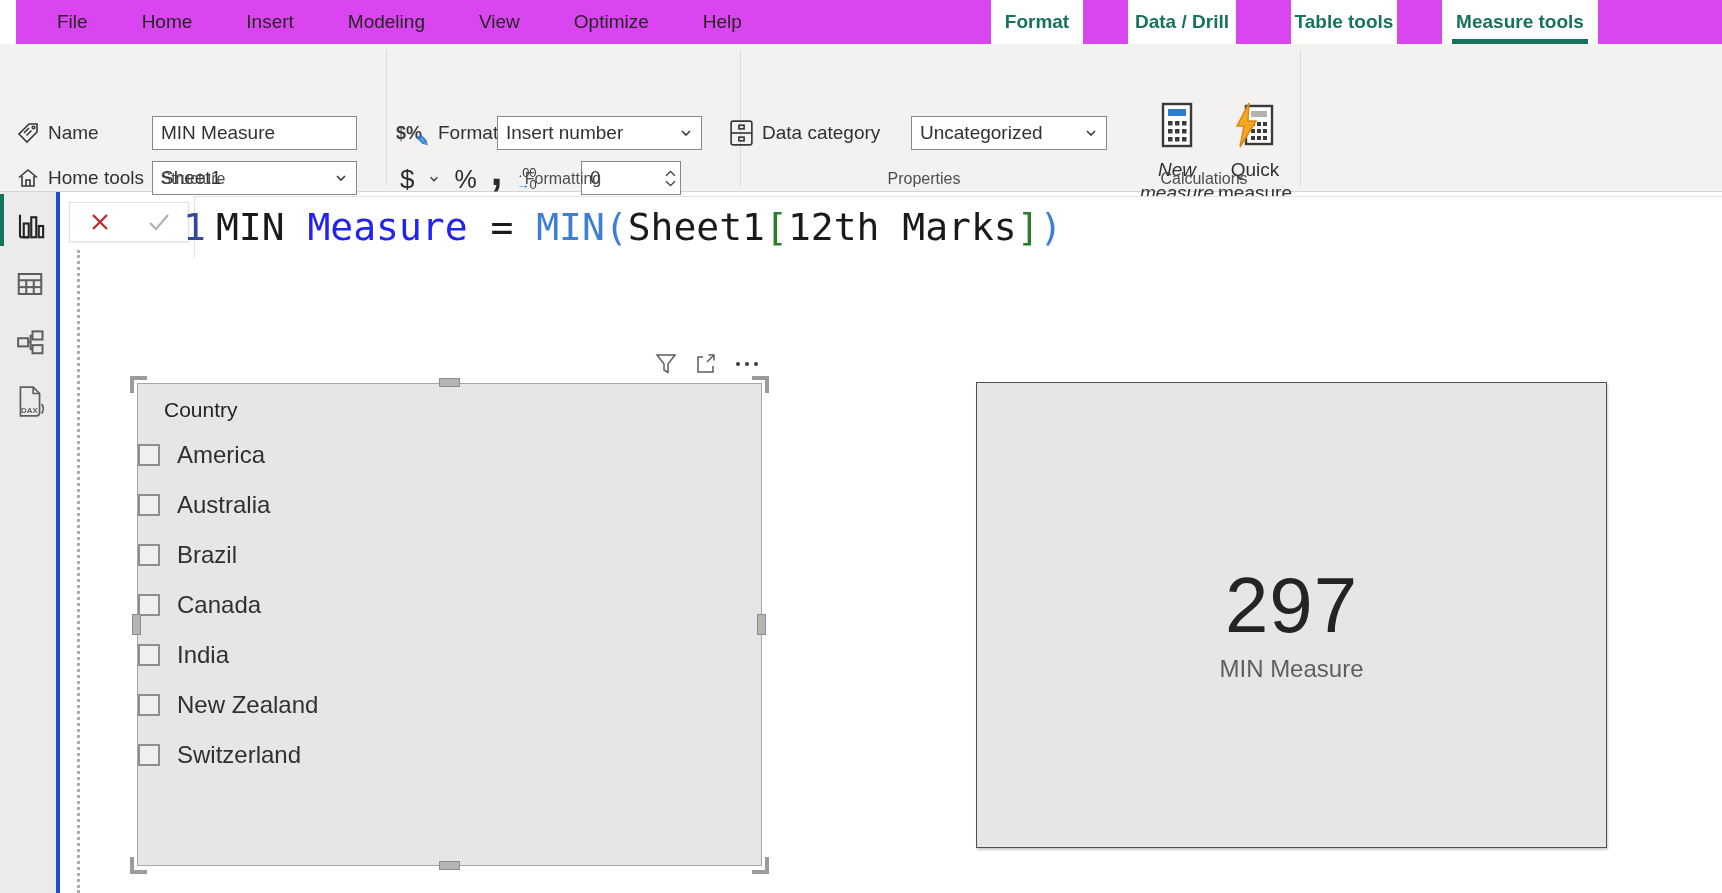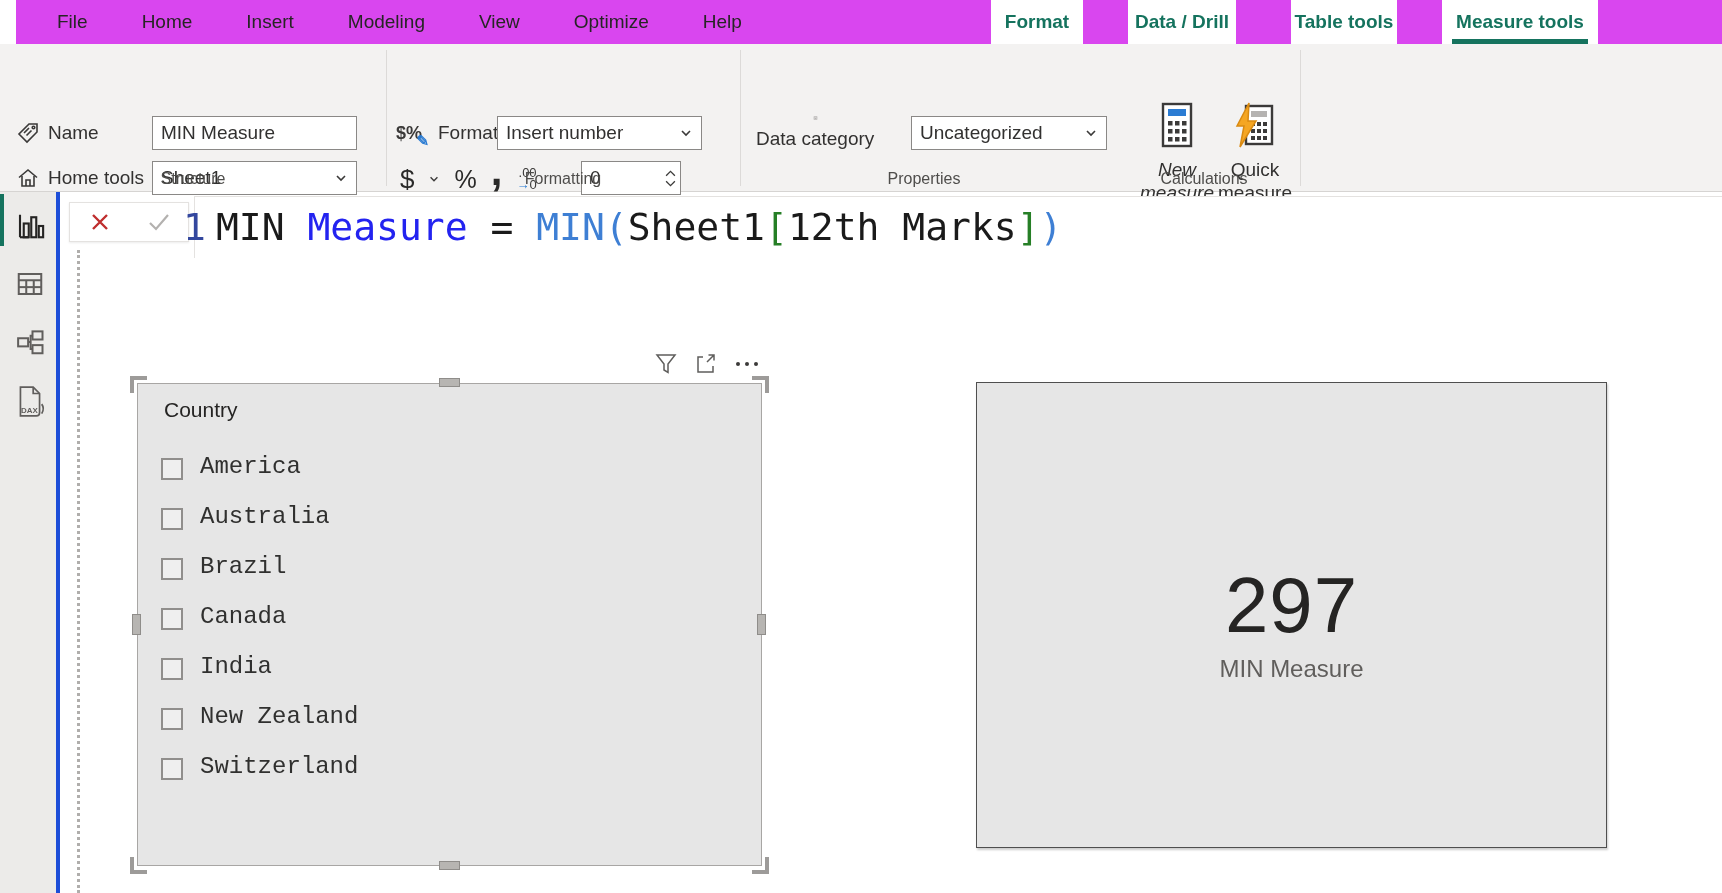--- a/index.html
+++ b/index.html
@@ -63,21 +63,21 @@
   .dotline { position:absolute; left:77px; top:250px; height:643px; width:0; border-left:3px dotted #b0aeac; }
 
   
   .vtoolbar { position:absolute; top:350px; left:640px; width:120px; height:28px; display:flex; align-items:center;
               justify-content:flex-end; gap:16px; }
   .vtool { cursor:pointer; display:flex; align-items:center; }
 
   .slicer { position:absolute; left:137px; top:383px; width:625px; height:483px; background:#e6e6e6; border:1px solid #a8a6a4; }
   .slicer-header { position:absolute; left:26px; top:14px; font-size:21px; color:#252423; }
   .slicer-list { position:absolute; left:0; top:46px; right:0; }
-  .slicer-item { height:50px; display:flex; align-items:flex-end; padding-left:23px; cursor:pointer;font-family:Liberation Mono, monospace; }
+  .slicer-item { height:50px; display:flex; align-items:center; cursor:pointer; }
   .cbx { width:22px; height:22px; border:2px solid #908e8c; background:rgba(255,255,255,.35); flex:0 0 auto; }
   .slicer-item .lbl { font-size:24px; color:#30302f; margin-left:17px; }
 
   .handle { position:absolute; background:#b7b5b2; border:1px solid #8f8d8a; }
   .corner { position:absolute; width:17px; height:17px; }
   .corner.tl { border-top:4px solid #9d9b99; border-left:4px solid #9d9b99; }
   .corner.tr { border-top:4px solid #9d9b99; border-right:4px solid #9d9b99; }
   .corner.bl { border-bottom:4px solid #9d9b99; border-left:4px solid #9d9b99; }
   .corner.br { border-bottom:4px solid #9d9b99; border-right:4px solid #9d9b99; }
 
@@ -169,21 +169,21 @@
             <path d="M1 6.5 L6 1.5 L11 6.5" fill="none" stroke="#3b3a39" stroke-width="1.5"></path>
           </svg>
         <svg width="11" height="7" viewBox="0 0 12 8">
             <path d="M1 1.5 L6 6.5 L11 1.5" fill="none" stroke="#3b3a39" stroke-width="1.5"></path>
           </svg>
       </span>
     </div>
     <div class="glabel" style="left:563px;">Formatting</div>
     <div class="gsep" style="left:740px;"></div>
 
-    <div class="rowflex" style="left:756px; top:72px; height:34px;flex-direction:column;">
+    <div class="rowflex" style="left:729px; top:72px; height:34px;">
       <svg class="icon-stroke" width="25" height="28" viewBox="0 0 24 27">
         <rect x="2" y="2" width="20" height="23" rx="2"></rect>
           <path d="M2 13.5 H22"></path>
         <rect x="9.5" y="6" width="5" height="3.5"></rect>
           <rect x="9.5" y="17.5" width="5" height="3.5"></rect>
       </svg>
       <span class="rlabel">Data category</span>
     </div>
     <div class="combo" style="position:absolute; left:911px; top:72px; width:196px;">
       <span class="val">Uncategorized</span>

